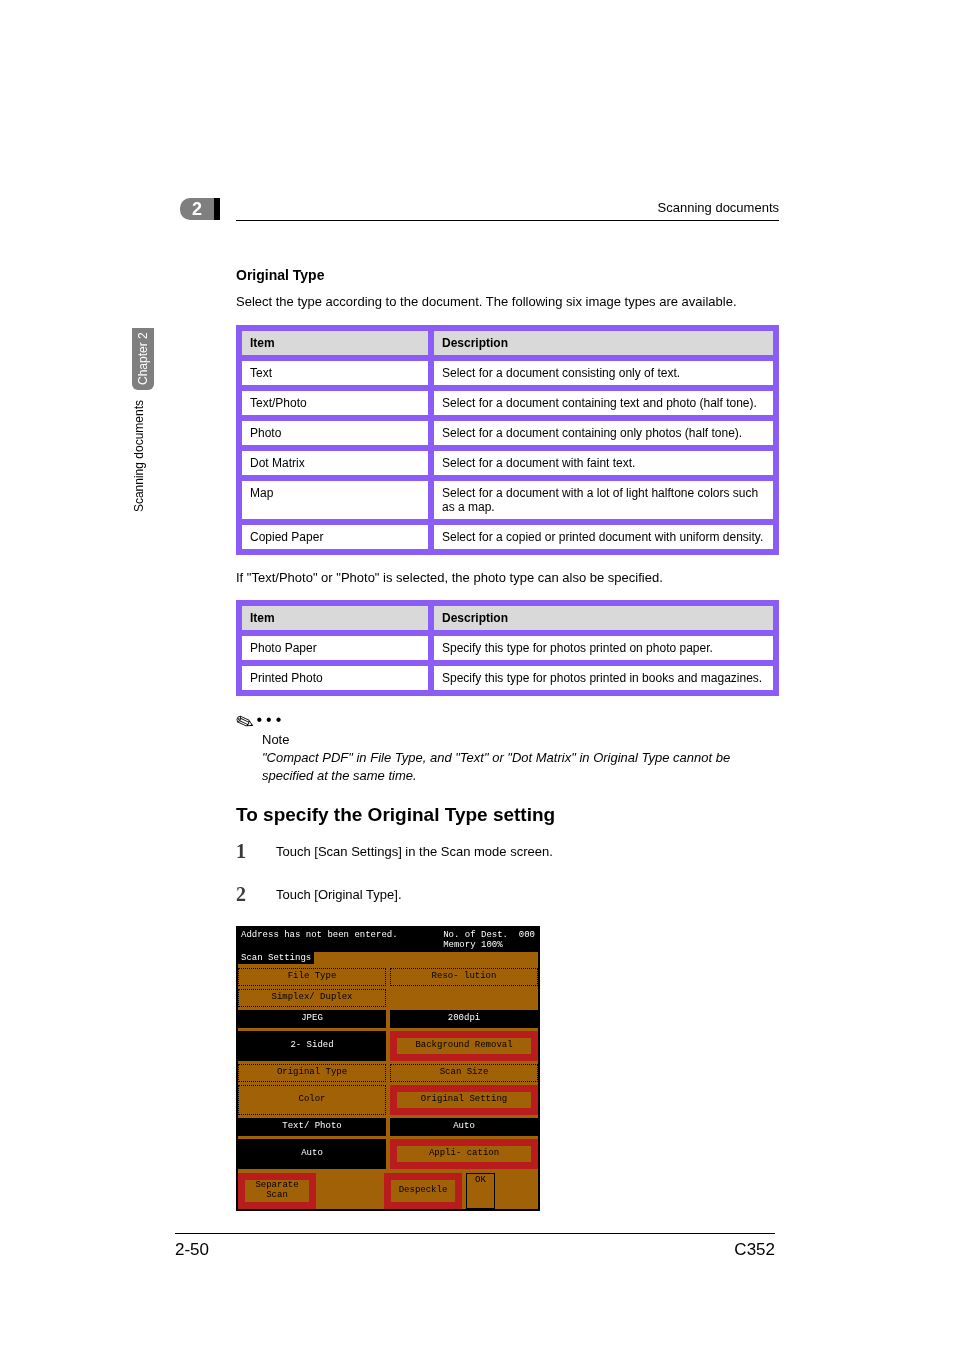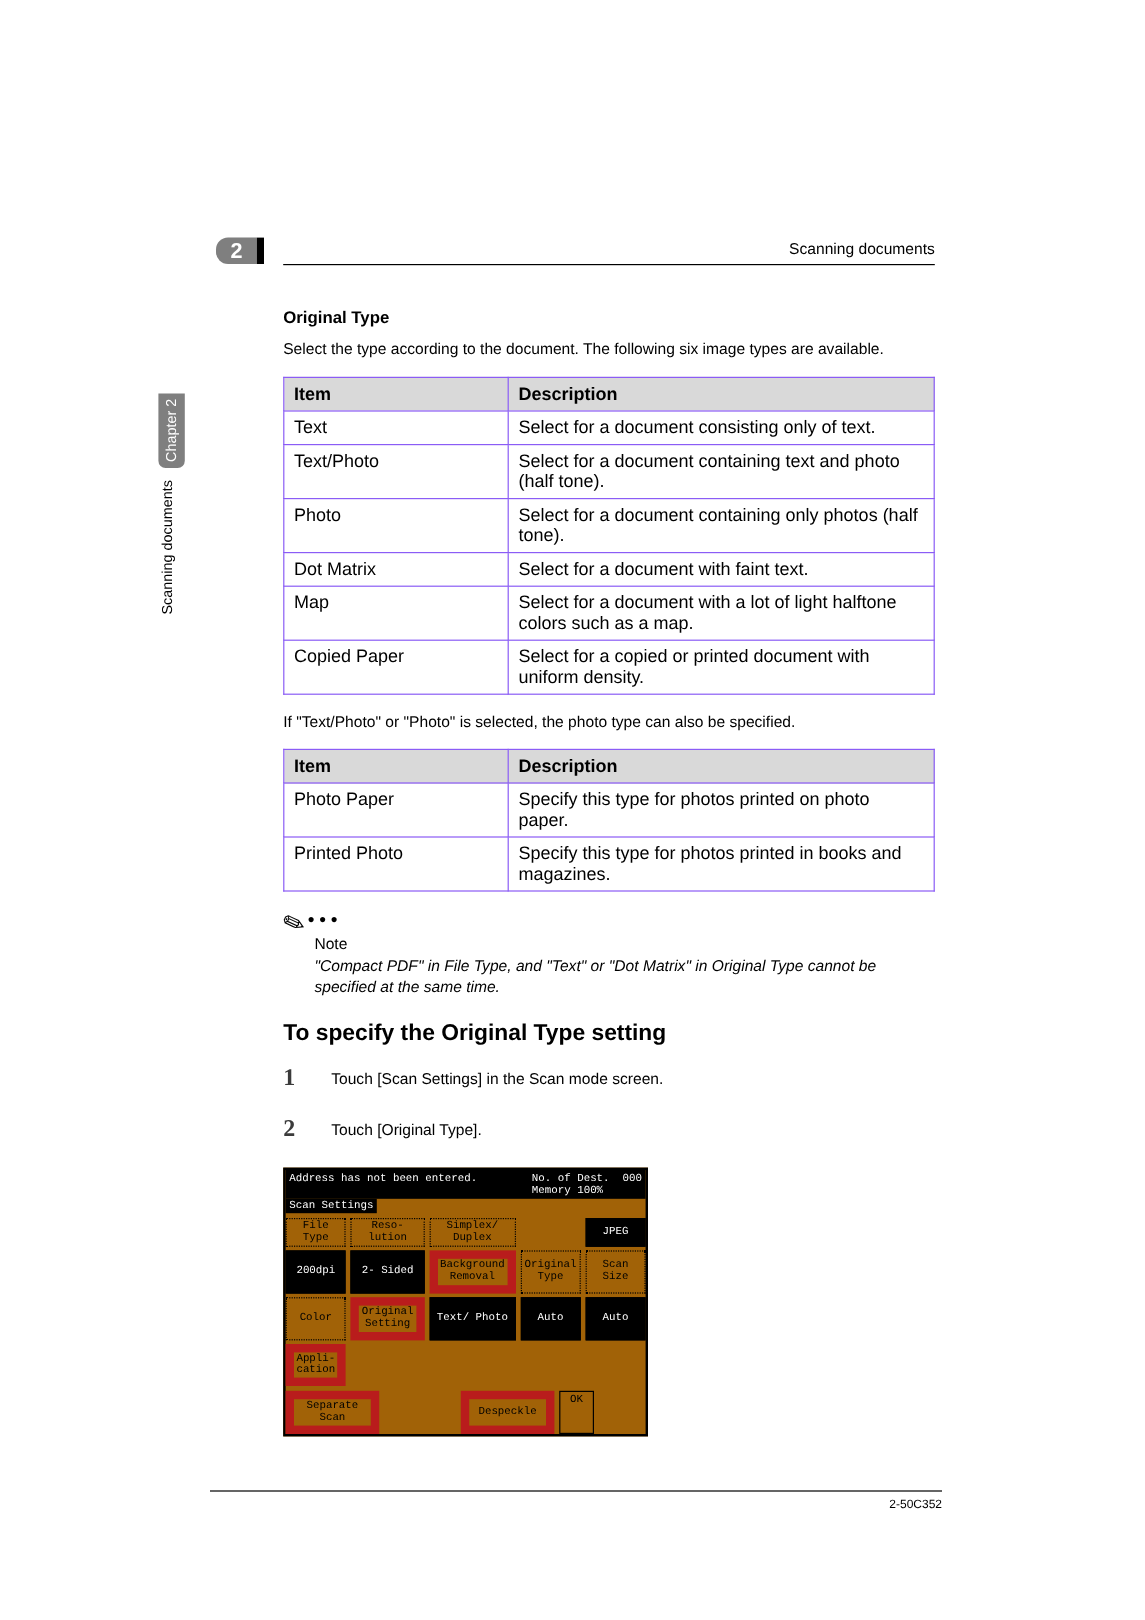--- a/index.html
+++ b/index.html
@@ -3,42 +3,42 @@
 <meta charset="utf-8">
 <style>
   html,body{margin:0;padding:0;background:#fff;font-family:Arial,Helvetica,sans-serif;color:#000;font-size:13px}
   .page{width:954px;height:1350px;position:relative;box-sizing:border-box}
   .chap-marker{position:absolute;left:180px;top:198px;width:34px;height:22px;background:#7f7f7f;color:#fff;font-weight:bold;font-size:18px;display:flex;align-items:center;justify-content:center;border-top-left-radius:10px;border-bottom-left-radius:10px}
   .chap-marker::after{content:"";position:absolute;right:-6px;top:0;bottom:0;width:6px;background:#000}
   .top-hr{position:absolute;left:236px;right:175px;top:220px;border-top:1px solid #000}
   .running-head{position:absolute;right:175px;top:200px;font-size:13px}
   .side-tab{position:absolute;left:132px;top:328px;width:22px;height:62px;background:#7f7f7f;color:#fff;font-size:12px;display:flex;align-items:center;justify-content:center;border-top-left-radius:6px;border-top-right-radius:6px;writing-mode:vertical-rl;transform:rotate(180deg)}
   .side-text{position:absolute;left:132px;top:400px;width:22px;font-size:12px;writing-mode:vertical-rl;transform:rotate(180deg);text-align:center}
-  .content{position:absolute;left:236px;right:175px;top:256px}
+  .content{position:absolute;left:236px;right:175px;top:267px}
   h3.ot-head{font-size:14px;font-weight:bold;margin:0 0 10px 0}
   p{margin:0 0 14px 0;font-size:13px;line-height:1.35}
   table.info{border-collapse:collapse;width:100%;margin-bottom:14px}
-  table.info th,table.info td{border:1px solid #8b5cf6;padding:5px 8px;font-size:15px;text-align:left;vertical-align:top}
+  table.info th,table.info td{border:6px solid #8b5cf6;padding:5px 8px;font-size:12px;text-align:left;vertical-align:top}
   table.info th{background:#d9d9d9;font-weight:bold}
   table.info th:first-child,table.info td:first-child{width:170px}
   .note-icon{font-size:22px;transform:rotate(-20deg);display:inline-block;margin-right:2px}
   .dots{font-size:16px;letter-spacing:4px;vertical-align:super}
   .note-label{font-weight:normal;font-size:13px;margin-left:26px;margin-top:-4px;margin-bottom:2px}
   .note-body{font-style:italic;font-size:13px;margin-left:26px;margin-bottom:20px;line-height:1.35}
   .subhead{font-weight:bold;font-size:19px;margin:4px 0 14px 0}
   .step{display:flex;align-items:flex-start;margin-bottom:20px}
   .step-num{font-family:"Times New Roman",serif;font-weight:bold;font-size:20px;color:#3b3b3b;width:40px;flex:none}
   .step-text{font-size:13px;padding-top:4px}
-  .footer{position:absolute;left:175px;right:169px;bottom:90px;border-top:1px solid #000;padding-top:6px;display:flex;justify-content:flex-end;font-size:10px}
+  .footer{position:absolute;left:175px;right:179px;bottom:90px;border-top:1px solid #000;padding-top:6px;display:flex;justify-content:space-between;font-size:17px}
   
   .scr{margin-top:6px;border:2px solid #000;width:300px;font-family:"Courier New",monospace;font-size:9px;background:#a16207}
   .scr-top{display:flex;background:#000;color:#fff;padding:2px 3px;justify-content:space-between}
   .scr-body{padding:0}
   .scr-title{background:#000;color:#fff;display:inline-block;padding:1px 3px;margin-bottom:4px}
-  .scr-grid{display:grid;grid-template-columns:repeat(5,1fr);gap:3px 4px}
+  .scr-grid{display:grid;grid-template-columns:repeat(2,1fr);gap:3px 4px}
   .scr-btn{border:1px dotted #000;padding:1px 2px;text-align:center;line-height:1.1;min-height:14px;display:flex;align-items:center;justify-content:center;flex-direction:column}
   .scr-btn.solid{border:7px solid #b91c1c}
   .scr-btn.inv{background:#000;color:#fff;border:1px solid #000}
   .scr-row2{display:flex;gap:4px;margin-top:4px;justify-content:flex-start}
   .scr-ok{border:1px solid #000;padding:1px 8px;display:inline-block}
 </style>
 </head>
 <body>
 
 <div class="page">

